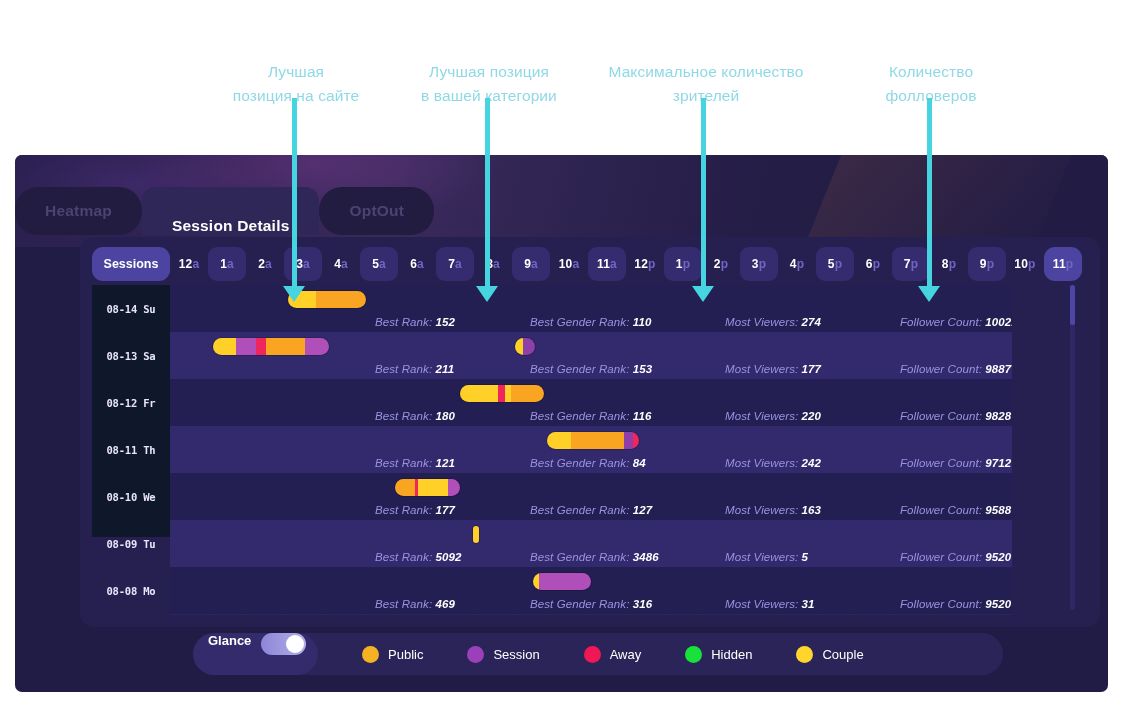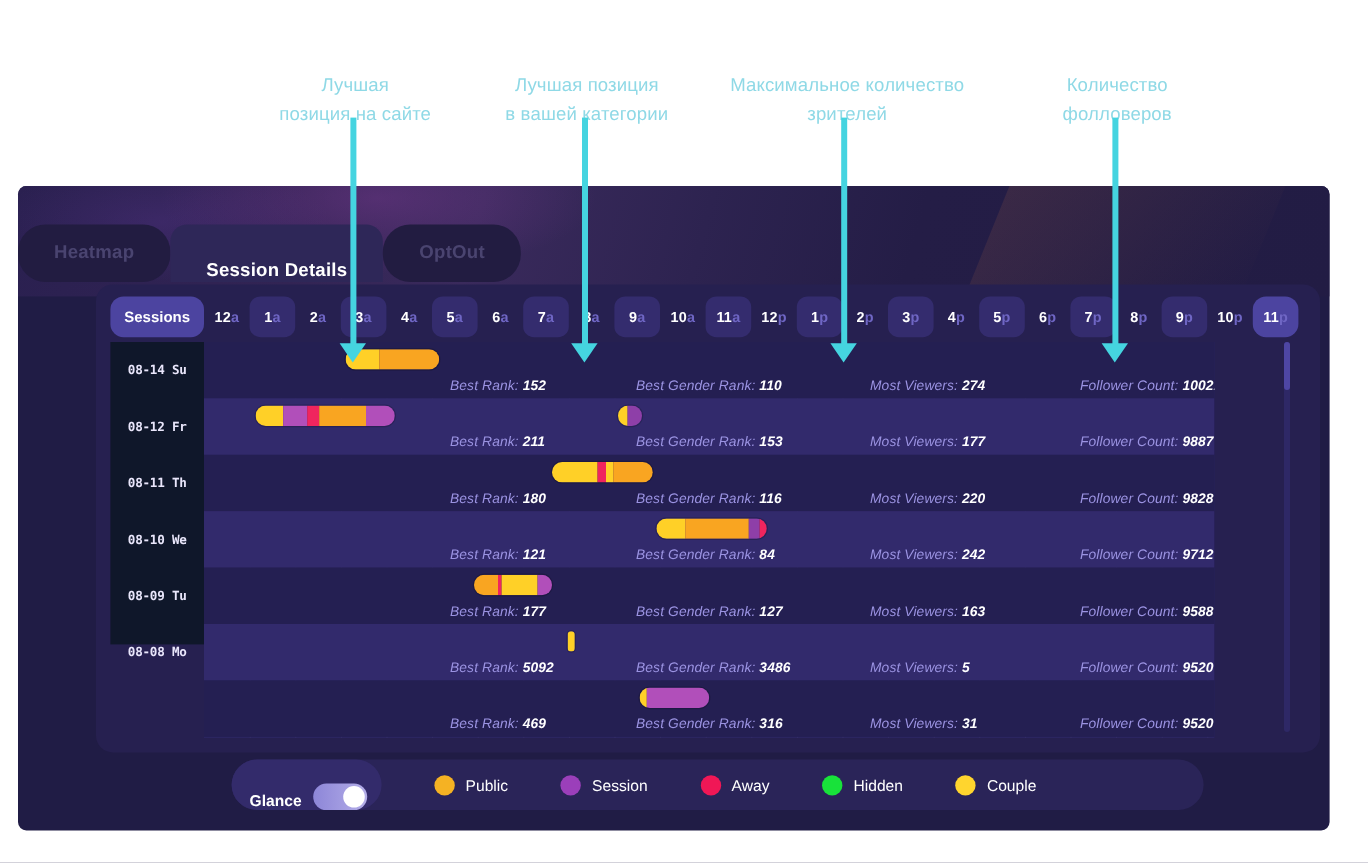--- a/index.html
+++ b/index.html
@@ -102,21 +102,21 @@
   #v-scrollbar { position:absolute; left:1055px; top:130px; width:5px; height:325px; background:#2e2866; border-radius:3px; }
   #v-thumb { position:absolute; left:0; top:0; width:5px; height:40px; background:#4e46a4; border-radius:3px; }
 
   
   #legend {
     position:absolute; left:178px; top:478px; width:810px; height:42px;
     background:#2a2458; border-radius:21px; display:flex; align-items:center;
   }
   #glance-group {
     width:125px; height:42px; background:#332b6b; border-radius:21px;
-    display:flex; align-items:flex-end; padding-left:15px; gap:10px;
+    display:flex; align-items:flex-start; padding-left:15px; gap:10px;
   }
   #glance-label { color:#ffffff; font-size:13px; font-weight:bold; }
   #glance-toggle {
     width:45px; height:22px; border-radius:11px;
     background:linear-gradient(90deg,#8d86d8,#b4aee8); position:relative;
   }
   #glance-knob { position:absolute; right:2px; top:2px; width:18px; height:18px; border-radius:50%; background:#ffffff; }
   .legend-item { display:flex; align-items:center; gap:9px; padding-left:44px; }
   .legend-dot { width:17px; height:17px; border-radius:50%; }
   .legend-text { color:#ffffff; font-size:13px; }
@@ -254,20 +254,21 @@
           <span class="suffix">p</span>
         </div>
         <div class="hcell hour alt last">
           <span>11</span>
           <span class="suffix">p</span>
         </div>
       </div>
     <div id="grid-body">
       <div id="date-col">
           <div class="date-cell">08-14 Su</div>
+          <div class="date-cell">08-13 Sa</div>
           <div class="date-cell">08-12 Fr</div>
           <div class="date-cell">08-11 Th</div>
           <div class="date-cell">08-10 We</div>
           <div class="date-cell">08-09 Tu</div>
           <div class="date-cell">08-08 Mo</div>
         </div>
       <div id="rows-area">
           <div class="vgrid" style="left: 38px;"></div>
           <div class="vgrid" style="left: 76px;"></div>
           <div class="vgrid" style="left: 114px;"></div>

